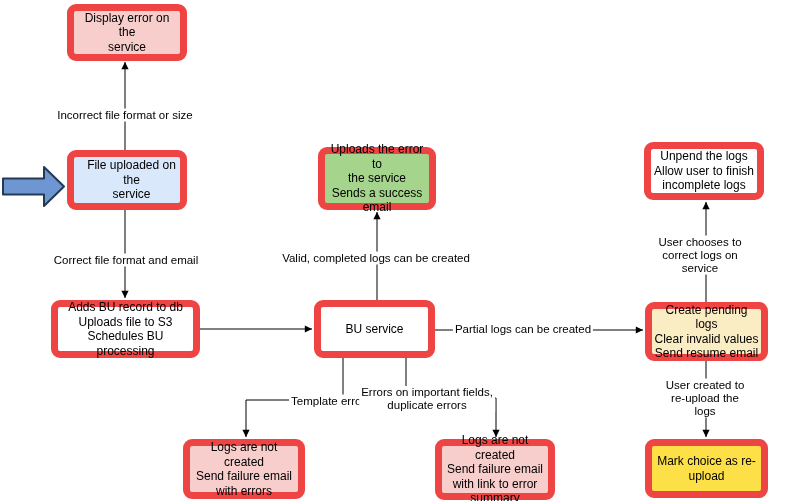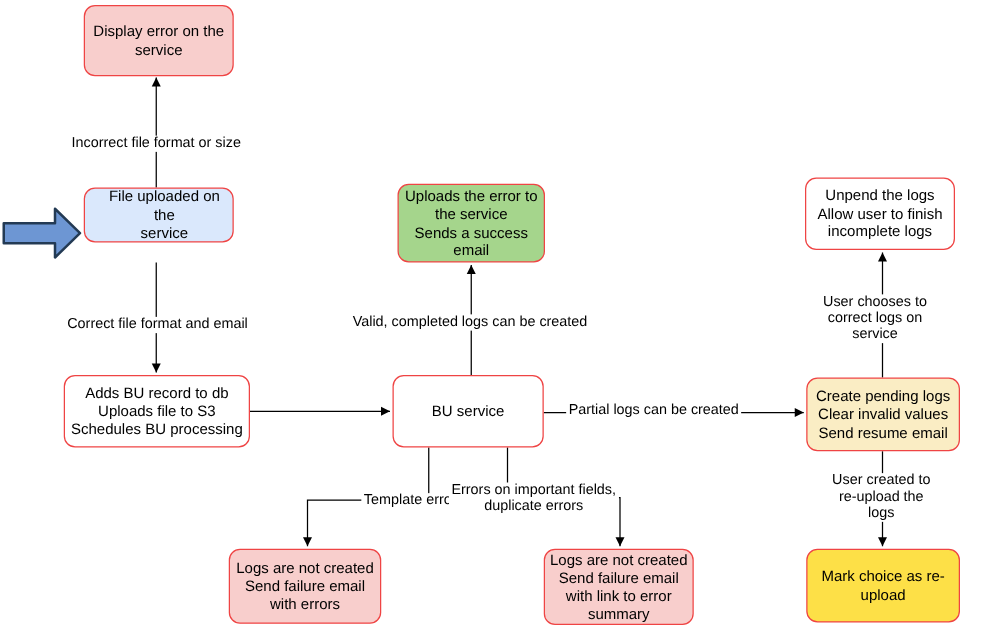--- a/index.html
+++ b/index.html
@@ -17,21 +17,21 @@
     left: 0; top: 0;
     width: 801px; height: 501px;
   }
   .node {
     position: absolute;
     box-sizing: border-box;
     display: flex;
     align-items: center;
     justify-content: center;
     text-align: center;
-    border: 1px solid #ef4444;
+    border: 7px solid #ef4444;
     border-radius: 9px;
     background: #ffffff;
     font-size: 12px;
     line-height: 14.5px;
     white-space: pre-line;
     padding: 2px 1px;
   }
   .elabel {
     position: absolute;
     transform: translate(-50%, -50%);
@@ -64,21 +64,21 @@
     <path d="M706,361 L706,437" fill="none" stroke-width="1" marker-end="url(#arr)" stroke="#000000"></path>
     <path d="M343,358 L343,400 L246,400 L246,437" fill="none" stroke-width="1" marker-end="url(#arr)" stroke="#000000"></path>
     <path d="M406,358 L406,398 L496,398 L496,437" fill="none" stroke-width="1" marker-end="url(#arr)" stroke="#000000"></path>
 
     <polygon points="3,178.5 44,178.5 44,167 64,186.5 44,206 44,194.5 3,194.5" stroke-width="2" stroke-linejoin="round" fill="#6D96D3" stroke="#233A54"></polygon>
   </svg>
 
   <div class="node" style="left: 67px; top: 4px; width: 120px; height: 57px; background-color: rgb(248, 206, 204);">Display error on the
 service</div>
 
-  <div class="node" style="left: 67px; top: 150px; width: 120px; height: 44px; background-color: rgb(218, 232, 252); padding-left: 10px;">File uploaded on the
+  <div class="node" style="left: 67px; top: 150px; width: 120px; height: 60px; background-color: rgb(218, 232, 252); padding-left: 10px;">File uploaded on the
 service</div>
 
   <div class="node" style="left: 51px; top: 300px; width: 149px; height: 58px; background-color: rgb(255, 255, 255);">Adds BU record to db
 Uploads file to S3
 Schedules BU processing</div>
 
   <div class="node" style="left: 314px; top: 300px; width: 121px; height: 58px; background-color: rgb(255, 255, 255);">BU service</div>
 
   <div class="node" style="left: 318px; top: 147px; width: 118px; height: 63px; background-color: rgb(165, 213, 140);">Uploads the error to
 the service

